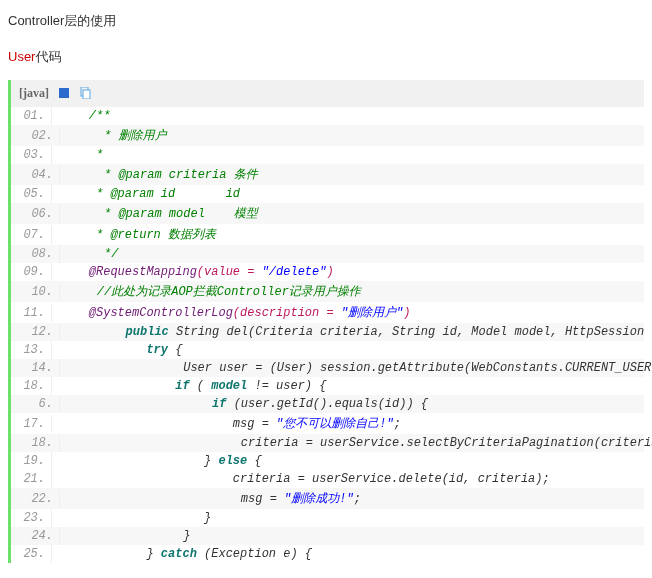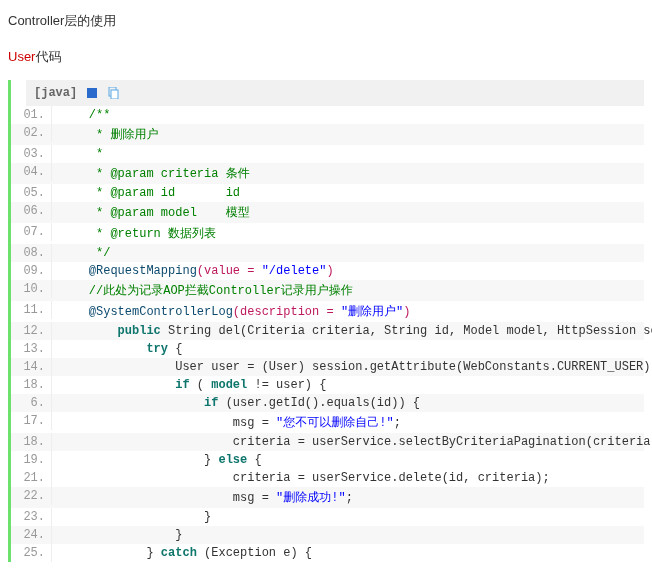--- a/index.html
+++ b/index.html
@@ -17,28 +17,27 @@
     margin: 0 0 14px 0;
   }
   .subheading .red { color: #c00; }
   .code-block {
     border-left: 3px solid #6ce26c;
     background: #fff;
   }
   .code-header {
     background: #f1f1f1;
     padding: 6px 8px;
-    font-family: Liberation Mono, monospace;
+    font-family: Liberation Serif, serif;
     font-size: 12px;
     color: #666;
     display: flex;
     align-items: center;
     gap: 8px;
     font-weight: bold;
-    margin-left: 15px;
   }
   .code-header .lang {
     font-weight: bold;
   }
   .icon {
     display: inline-block;
     width: 13px;
     height: 13px;
     line-height: 13px;
     text-align: center;
@@ -49,42 +48,43 @@
   }
   .icon-copy {
     color: #5aa9e6;
   }
   .code-body {
     font-family: Consolas, "Courier New", monospace;
     font-size: 12px;
   }
   .line {
     display: flex;
-    align-items: flex-start;
+    align-items: center;
+    font-style: italic;
   }
   .line.even { background: #fff; }
-  .line.odd  { background: #f7f7f7; }
+  .line.odd  { background: #f7f7f7; padding-left: 8px; }
   .gutter {
     width: 34px;
     text-align: right;
     padding: 2px 6px 2px 0;
     color: #999;
     border-right: 1px solid #eee;
     user-select: none;
     flex-shrink: 0;
   }
   .src {
     padding: 2px 0 2px 8px;
     white-space: pre;
     color: #333;
   }
   .tok-comment { color: #008000; }
   .tok-string  { color: #0000ff; }
   .tok-keyword { color: #0f766e; font-weight: bold; }
-  .tok-ann     { color: #0c4a6e; }
+  .tok-ann     { color: #701a75; }
   .tok-punc    { color: #be185d; }
   .tok-plain   { color: #333; }
   .cc {  }
 </style>
 </head>
 <body>
 
 <div class="heading">Controller层的使用</div>
 
 <div class="subheading">

